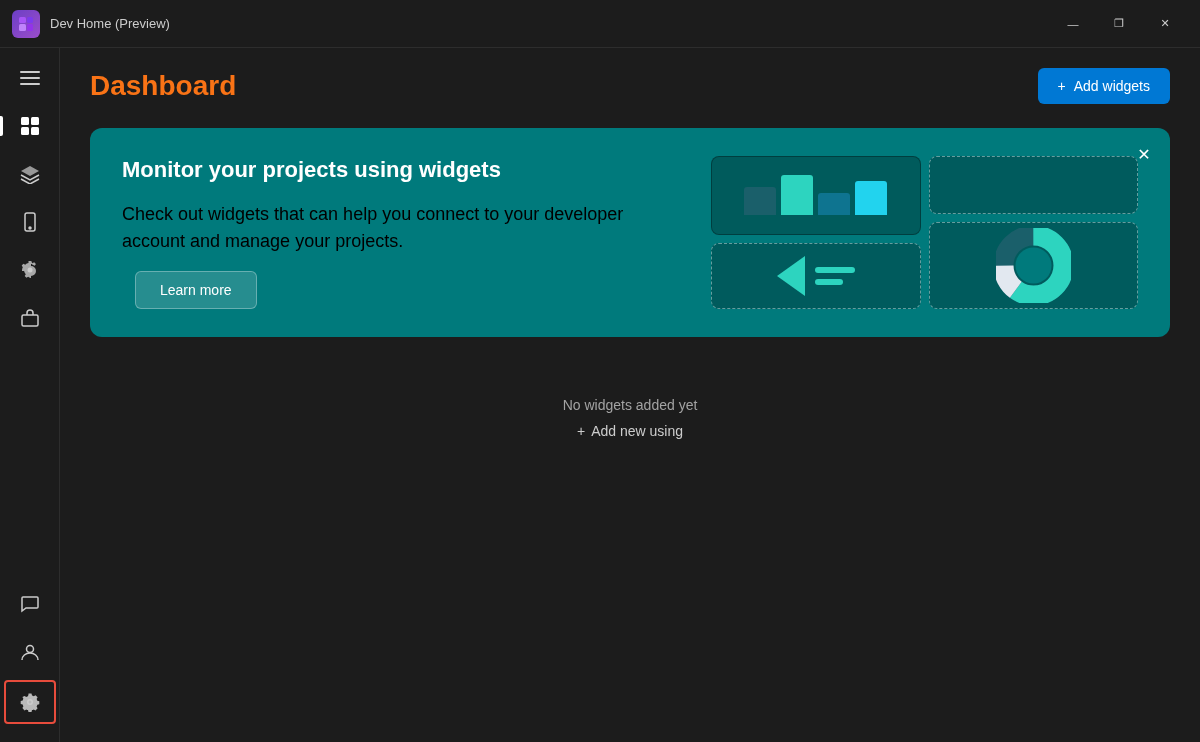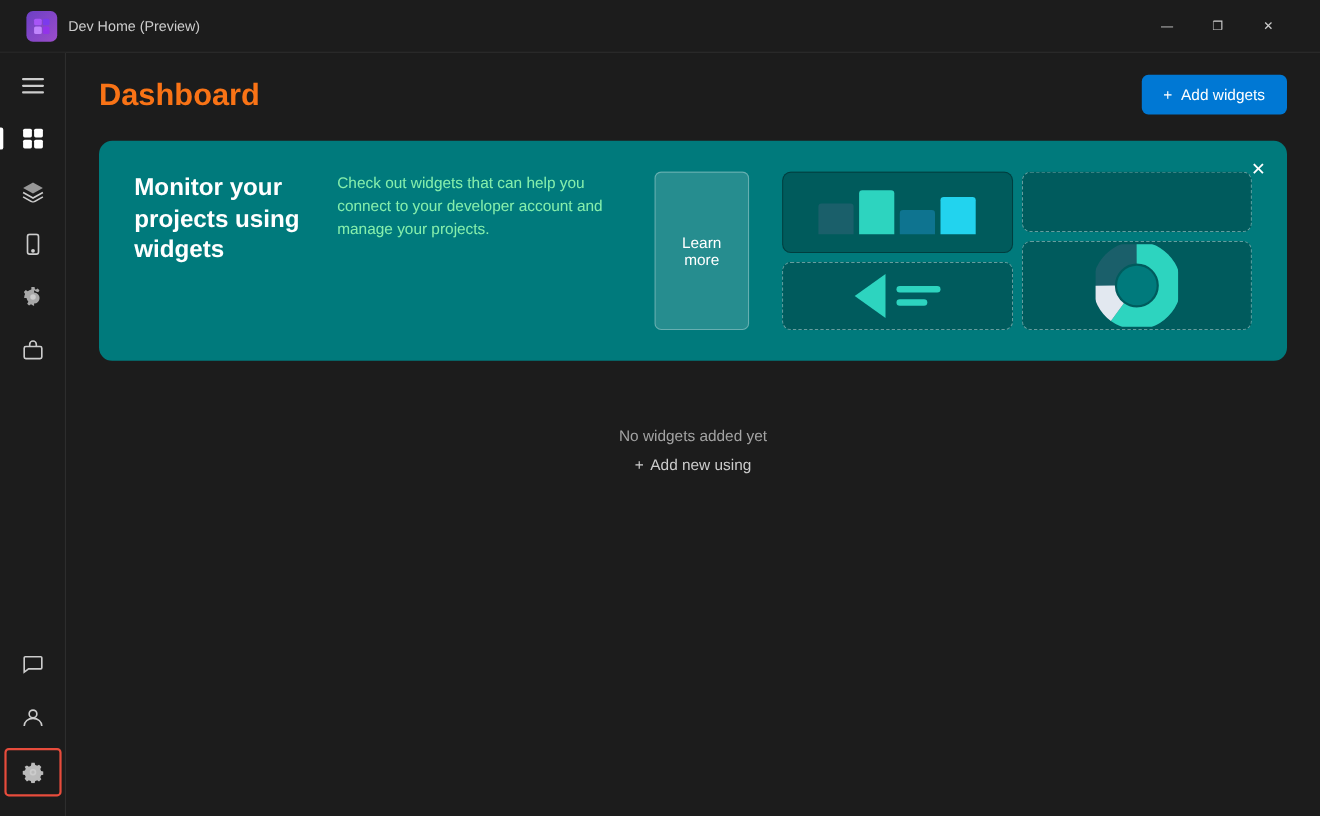--- a/index.html
+++ b/index.html
@@ -13,21 +13,21 @@
       overflow: hidden;
     }
 
     
     .titlebar {
       height: 48px;
       background: #1c1c1c;
       display: flex;
       align-items: center;
       justify-content: space-between;
-      padding: 0 24px;
+      padding: 0 12px;
       border-bottom: 1px solid #2d2d2d;
     }
 
     .titlebar-left {
       display: flex;
       align-items: center;
       gap: 10px;
     }
 
     .app-icon {
@@ -175,47 +175,49 @@
       justify-content: space-between;
       position: relative;
       overflow: hidden;
       min-height: 200px;
       margin-bottom: 40px;
     }
 
     .banner-content {
       flex: 0 0 55%;
       display: flex;
+      flex-direction: column;
       justify-content: center;
       gap: 16px;
     }
 
     .banner-title {
       font-size: 22px;
       font-weight: 700;
       color: #ffffff;
       line-height: 1.3;
     }
 
     .banner-description {
-      font-size: 14px;
-      color: #86efac;
+      font-size: 18px;
+      color: #000000;
       line-height: 1.5;
     }
 
     .learn-more-btn {
       background: rgba(255,255,255,0.15);
       border: 1px solid rgba(255,255,255,0.3);
       color: #ffffff;
       padding: 10px 24px;
       border-radius: 6px;
       cursor: pointer;
       font-size: 14px;
       font-family: 'Segoe UI', sans-serif;
       width: fit-content;
+      margin-left: 13px;
     }
 
     .banner-close {
       position: absolute;
       top: 12px;
       right: 12px;
       background: transparent;
       border: none;
       color: #ffffff;
       cursor: pointer;

